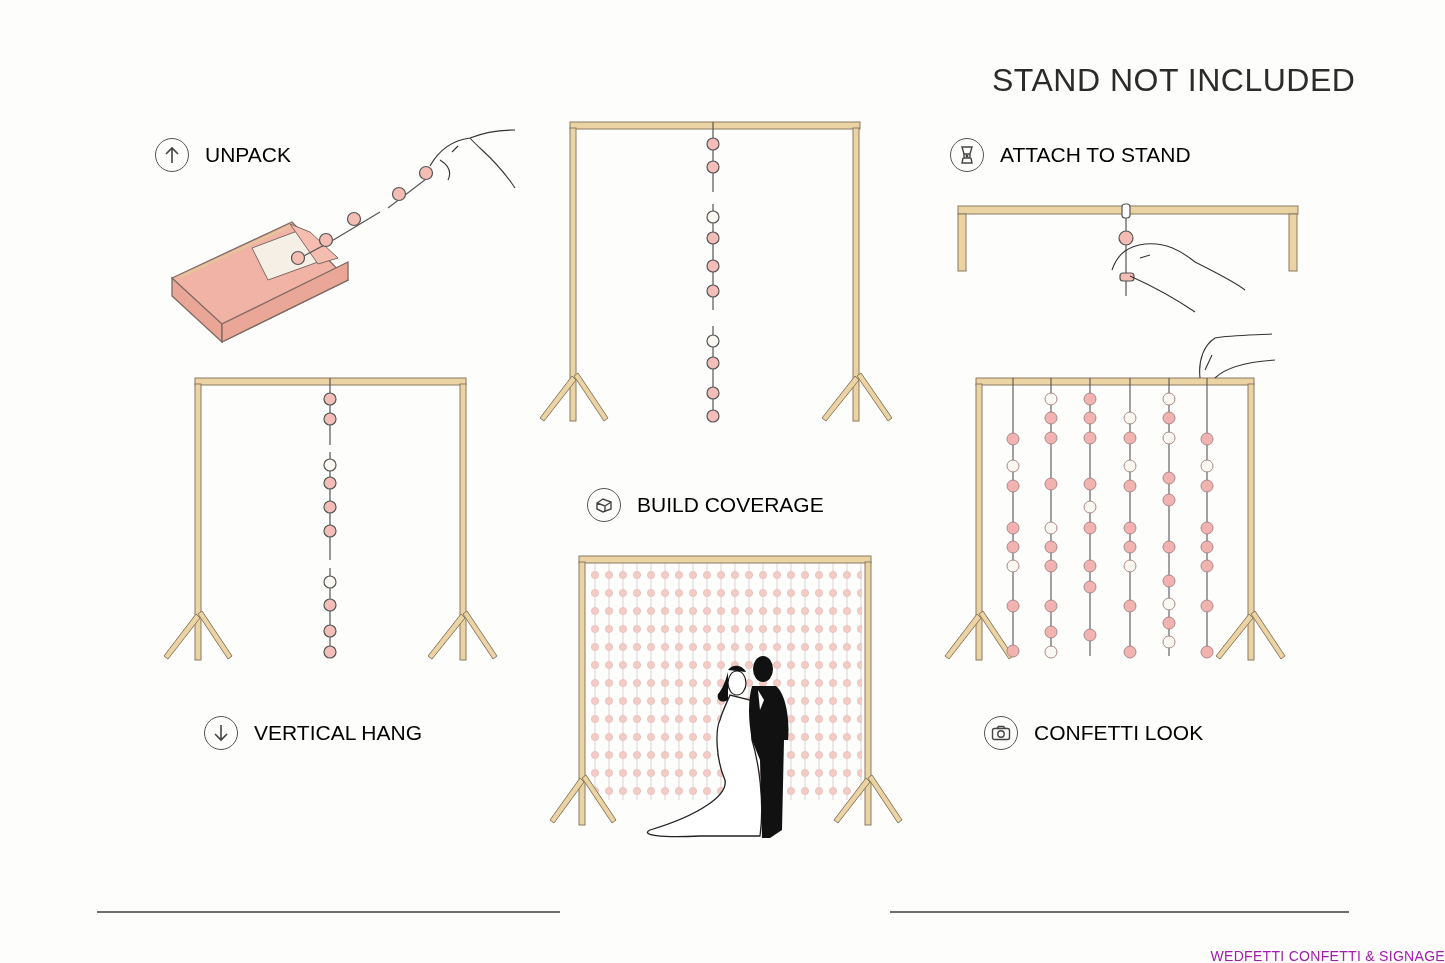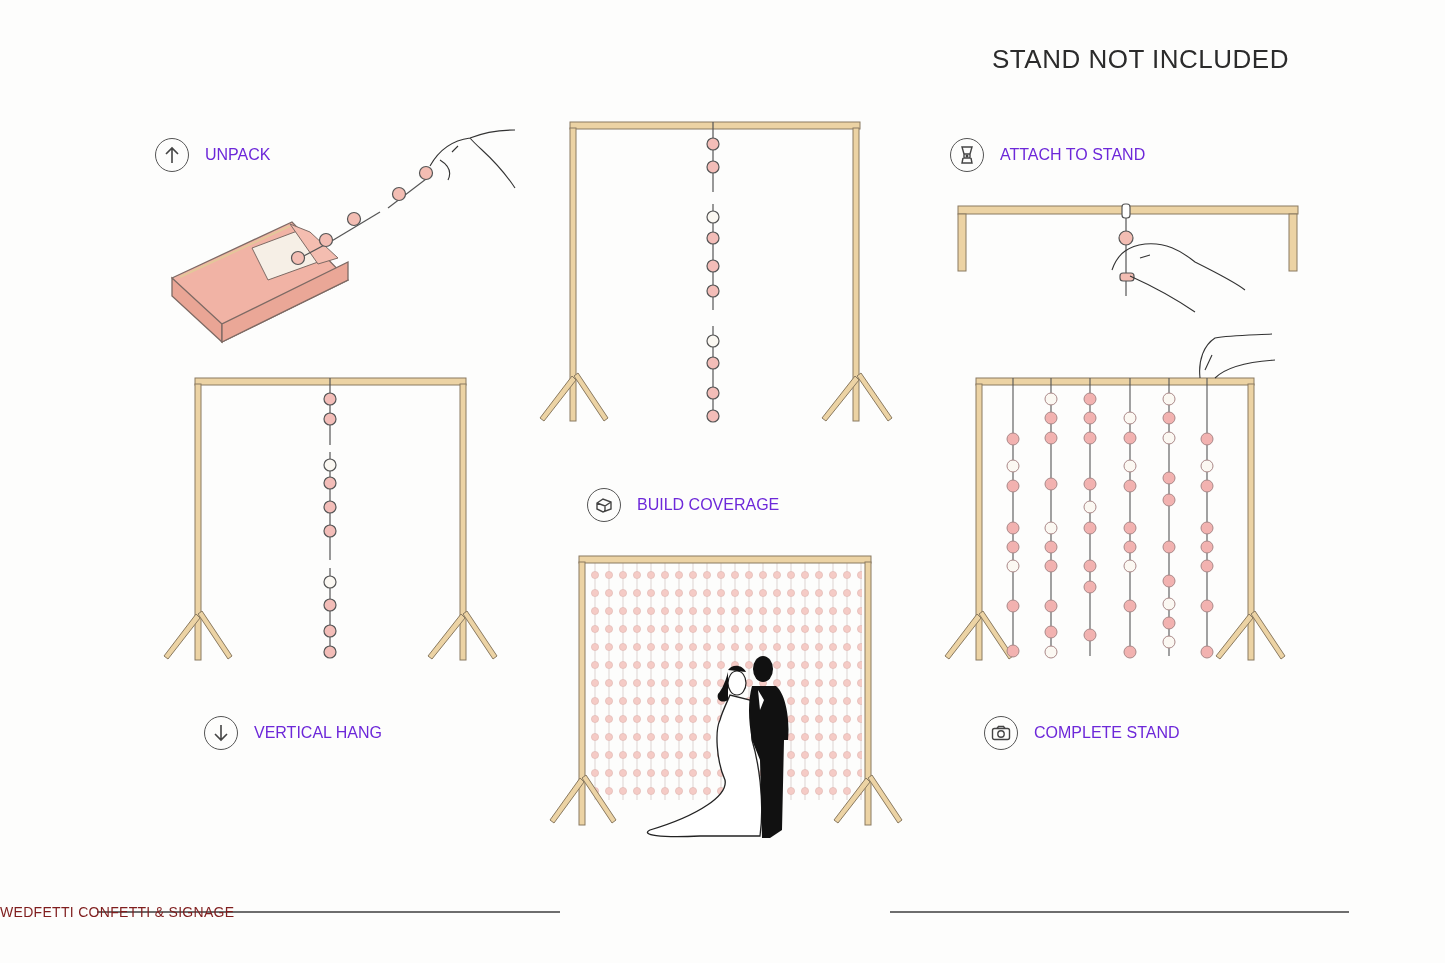--- a/index.html
+++ b/index.html
@@ -1,22 +1,22 @@
 <!DOCTYPE html>
 <html><head>
 <meta charset="utf-8">
 <style>
   html, body { margin:0; padding:0; }
   body { width:1445px; height:963px; background:#fdfdfc; position:relative; overflow:hidden;
          font-family:"Liberation Sans", sans-serif; color:#2e2e2e; }
-  .headline { position:absolute; left:992px; top:44px; font-size:26px; letter-spacing:0.5px; color:#2b2b2b; white-space:nowrap; }
-  .step { position:absolute; display:flex; align-items:center; gap:16px; font-size:16px; color:#6d28d9; white-space:nowrap; }
+  .headline { position:absolute; left:992px; top:62px; font-size:32px; letter-spacing:0.5px; color:#2b2b2b; white-space:nowrap; }
+  .step { position:absolute; display:flex; align-items:center; gap:16px; font-size:21px; color:#000000; white-space:nowrap; }
   .step .ico { width:34px; height:34px; border:1.6px solid #555; border-radius:50%; display:flex; align-items:center; justify-content:center; box-sizing:border-box; }
   .footer-line { position:absolute; top:911px; height:2px; background:#6e6e6e; }
-  .footer-text { position:absolute; top:904px; left:0; width:1445px; text-align:left; font-size:14px; color:#7f1d1d; letter-spacing:0.3px; }
+  .footer-text { position:absolute; top:948px; left:0; width:1445px; text-align:right; font-size:14px; color:#a21caf; letter-spacing:0.3px; }
   svg { position:absolute; overflow:visible; }
 </style>
 </head>
 <body>
 
 <div class="headline">STAND NOT INCLUDED</div>
 
 <div class="step" style="left:155px;top:138px;">
   <span class="ico">
     <svg width="16" height="18" viewBox="0 0 16 18" style="position:static">
@@ -55,21 +55,21 @@
 </div>
 
 <div class="step" style="left:984px;top:716px;">
   <span class="ico">
     <svg width="20" height="16" viewBox="0 0 20 16" style="position:static">
         <rect x="1.5" y="3.5" width="17" height="11" rx="2" fill="none" stroke="#444" stroke-width="1.4"></rect>
         <path d="M6 3.5l1.5-2h5l1.5 2" fill="none" stroke="#444" stroke-width="1.4"></path>
         <circle cx="10" cy="9" r="3.2" fill="none" stroke="#444" stroke-width="1.4"></circle>
       </svg>
   </span>
-  <span>COMPLETE STAND</span>
+  <span>CONFETTI LOOK</span>
 </div>
 
 <svg width="1445" height="963" style="left:0;top:0;pointer-events:none">
 
   <g>
     <polygon points="172,278 292,222 348,280 222,342" fill="#f1b3a5" stroke="#7d6a64" stroke-width="1.3"></polygon>
     <polygon points="172,278 172,296 222,342 222,324" fill="#e9a595" stroke="#7d6a64" stroke-width="1.3"></polygon>
     <polygon points="222,342 348,280 348,262 222,324" fill="#eaa797" stroke="#7d6a64" stroke-width="1.3"></polygon>
     <polygon points="180,277 290,226" fill="none" stroke="#e4c79a" stroke-width="2"></polygon>
     <polygon points="252,248 300,230 318,262 268,280" fill="#f6efe6" stroke="#7d6a64" stroke-width="1"></polygon>

